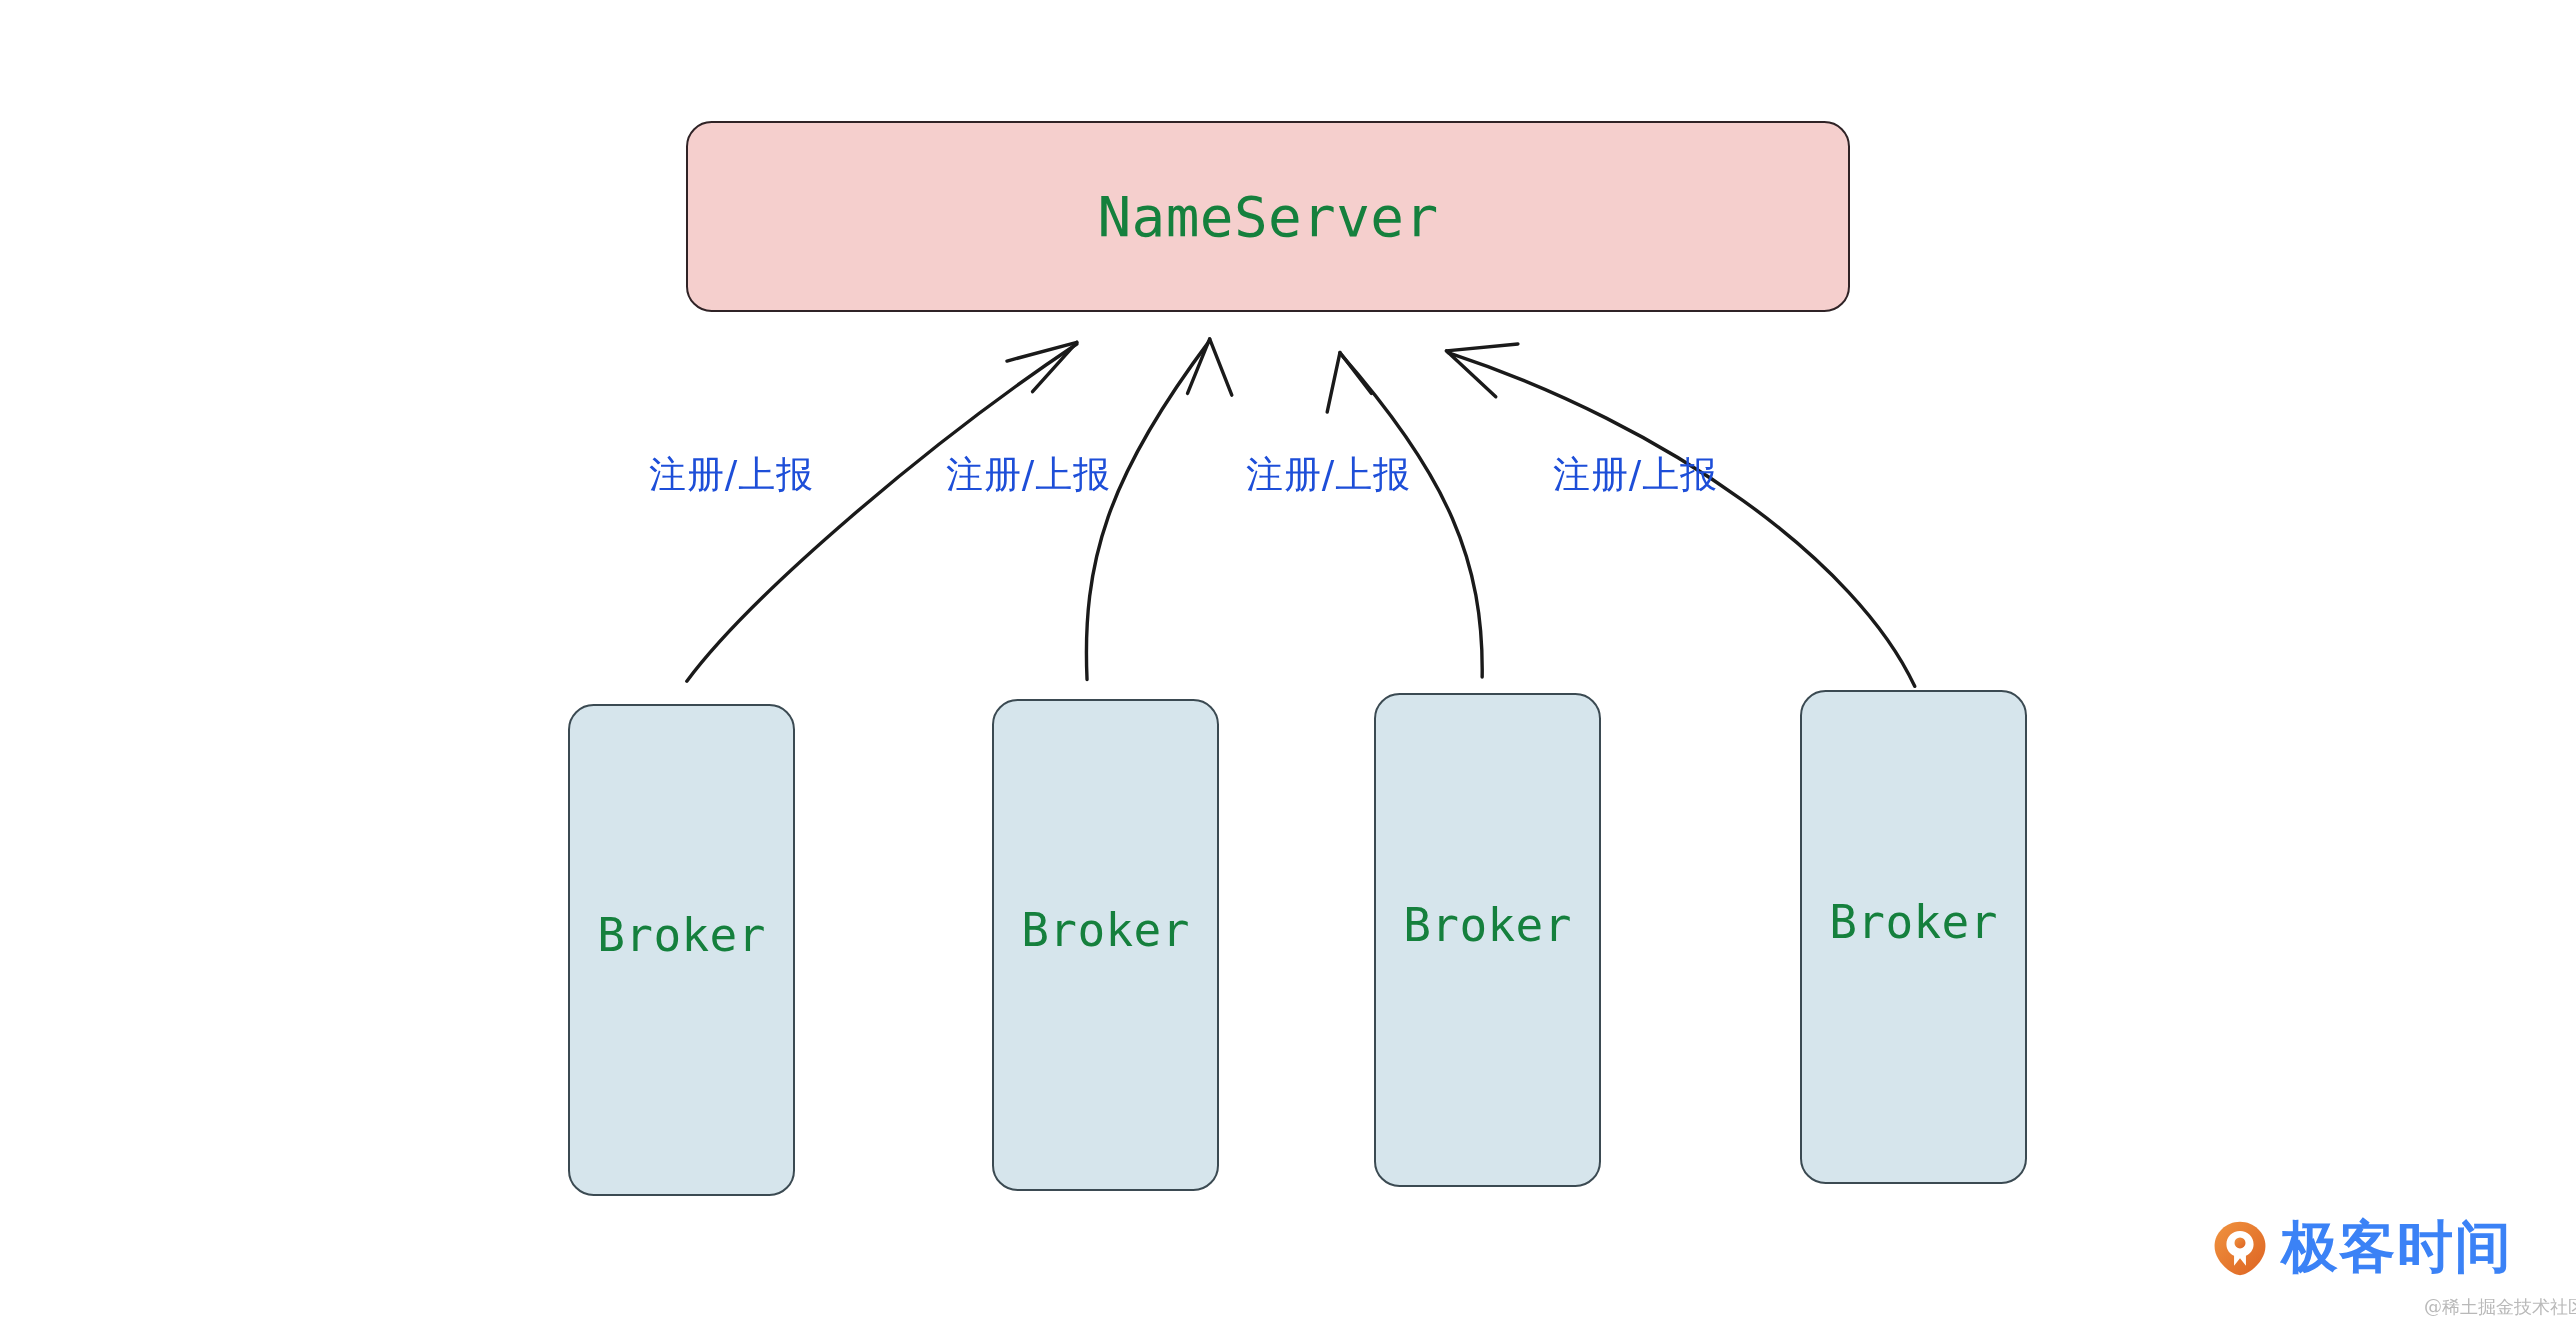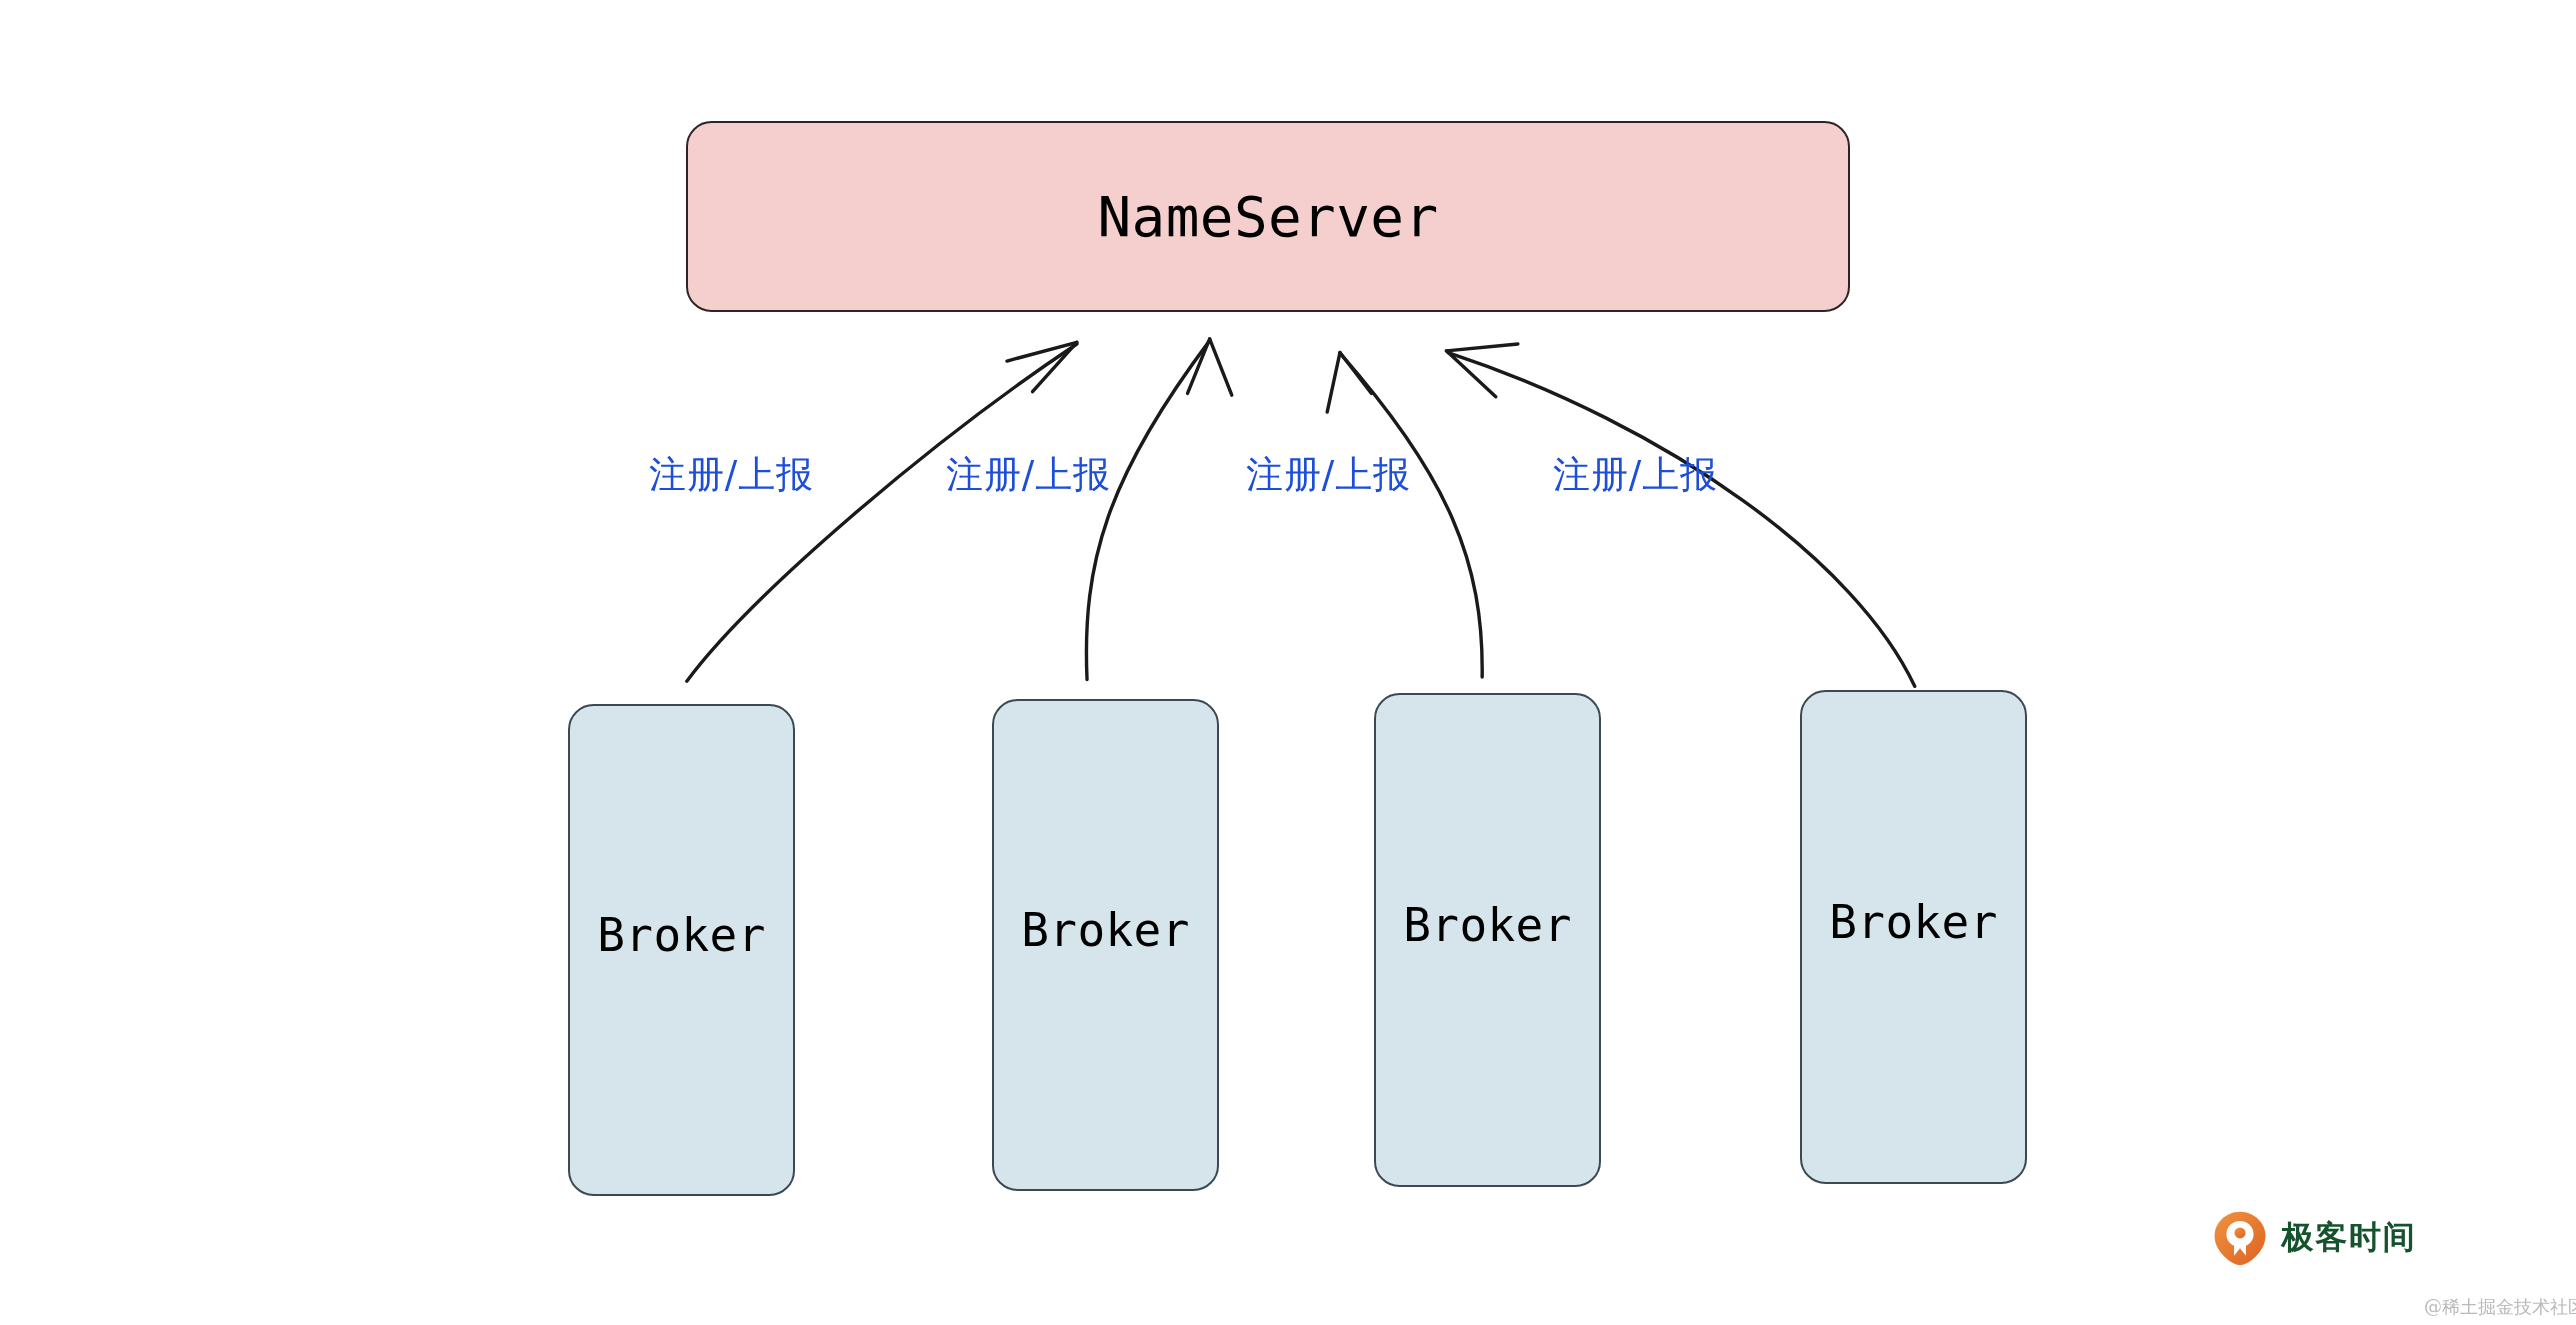--- a/index.html
+++ b/index.html
@@ -28,21 +28,21 @@
     position: absolute;
     box-sizing: border-box;
     display: flex;
     align-items: center;
     justify-content: center;
     border-radius: 25.6px;
   }
 
   .node-label {
     font-family: "DejaVu Sans Mono", "Liberation Mono", monospace;
-    color: #000000;
+    color: #15803d;
     letter-spacing: 0.4px;
     white-space: nowrap;
   }
 
   #nameserver-node {
     left: 686px;
     top: 121px;
     width: 1164px;
     height: 191px;
     background: #f5cfcd;
@@ -94,23 +94,23 @@
     align-items: center;
     gap: 13.6px;
   }
   #brand-mark {
     width: 56px;
     height: 56px;
     position: relative;
   }
   #brand-text {
     font-family: Liberation Mono, monospace;
-    font-size: 32px;
+    font-size: 56px;
     font-weight: bold;
-    color: #14532d;
+    color: #3b82f6;
     letter-spacing: 1.7px;
   }
   #community-watermark {
     position: absolute;
     left: 2424px;
     top: 1295px;
     font-family: "DejaVu Serif", serif;
     font-size: 18px;
     color: #b9b9b9;
     white-space: nowrap;

